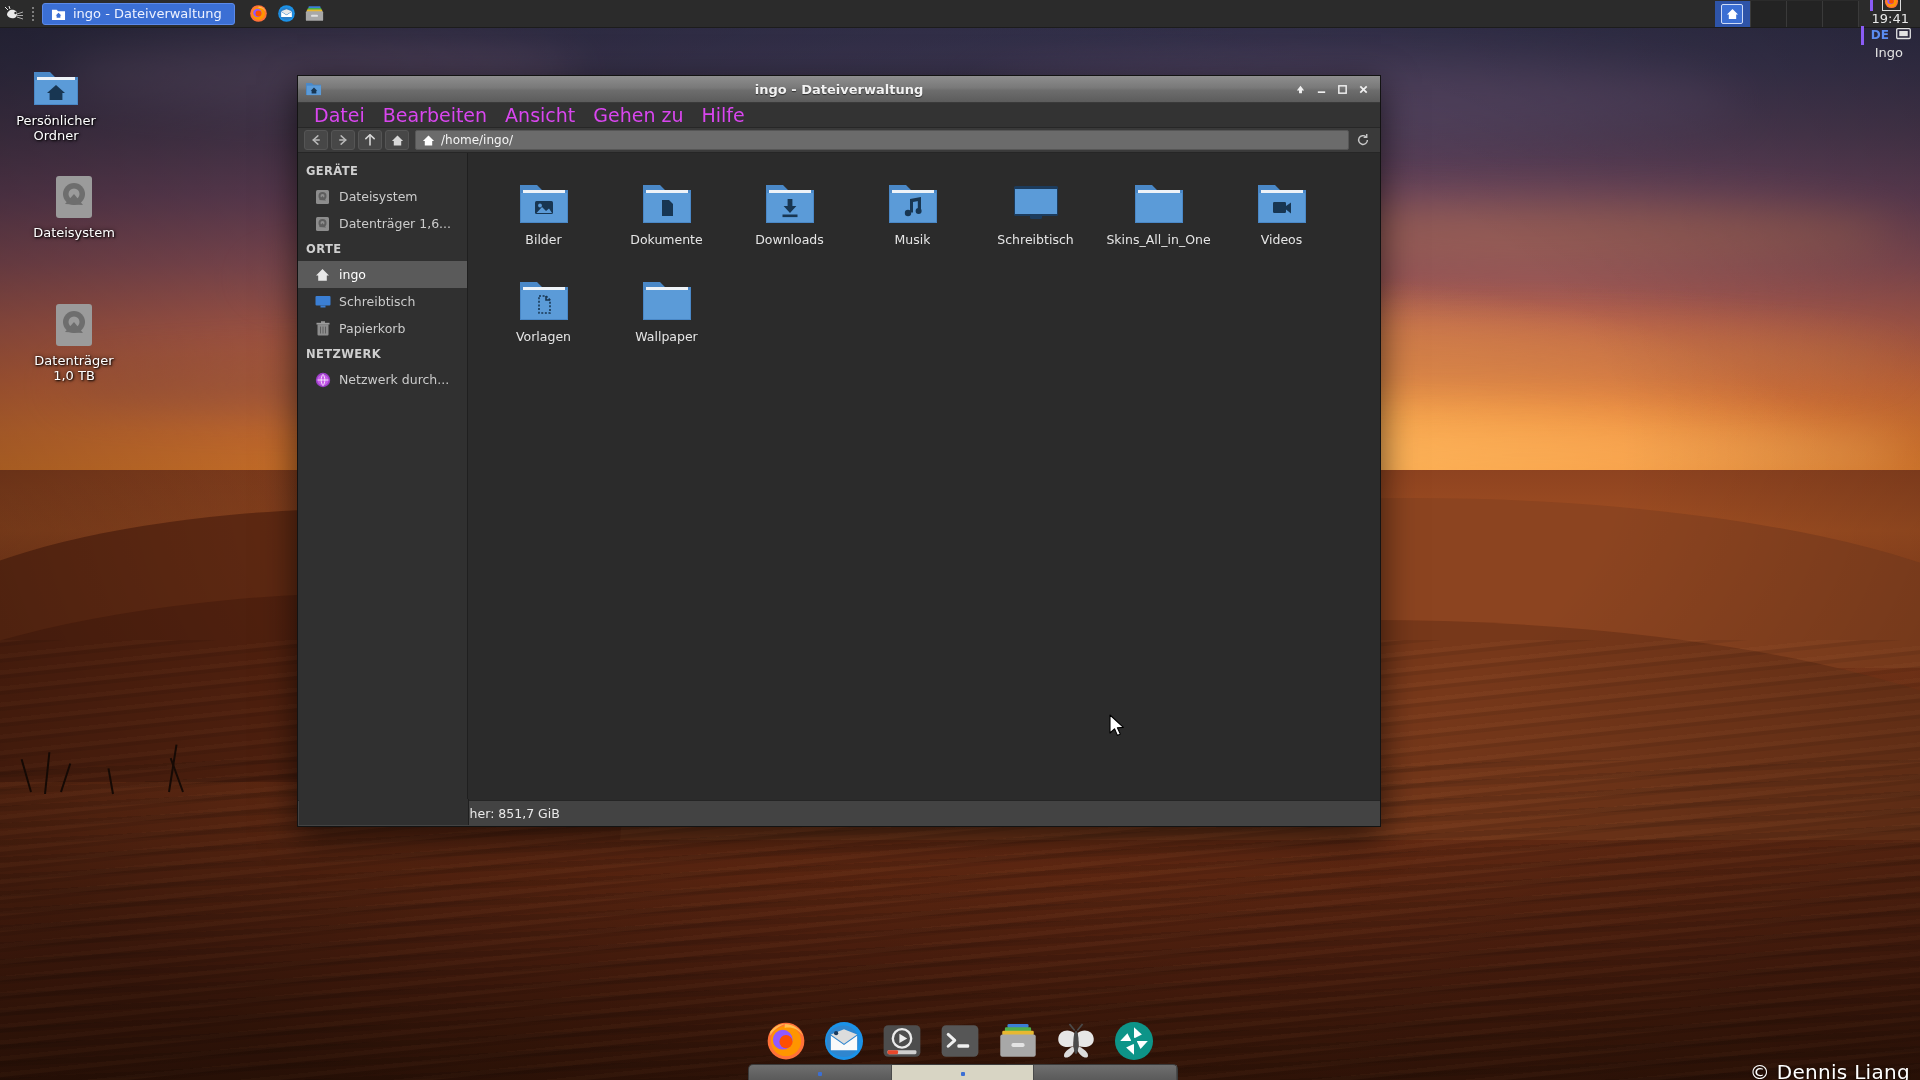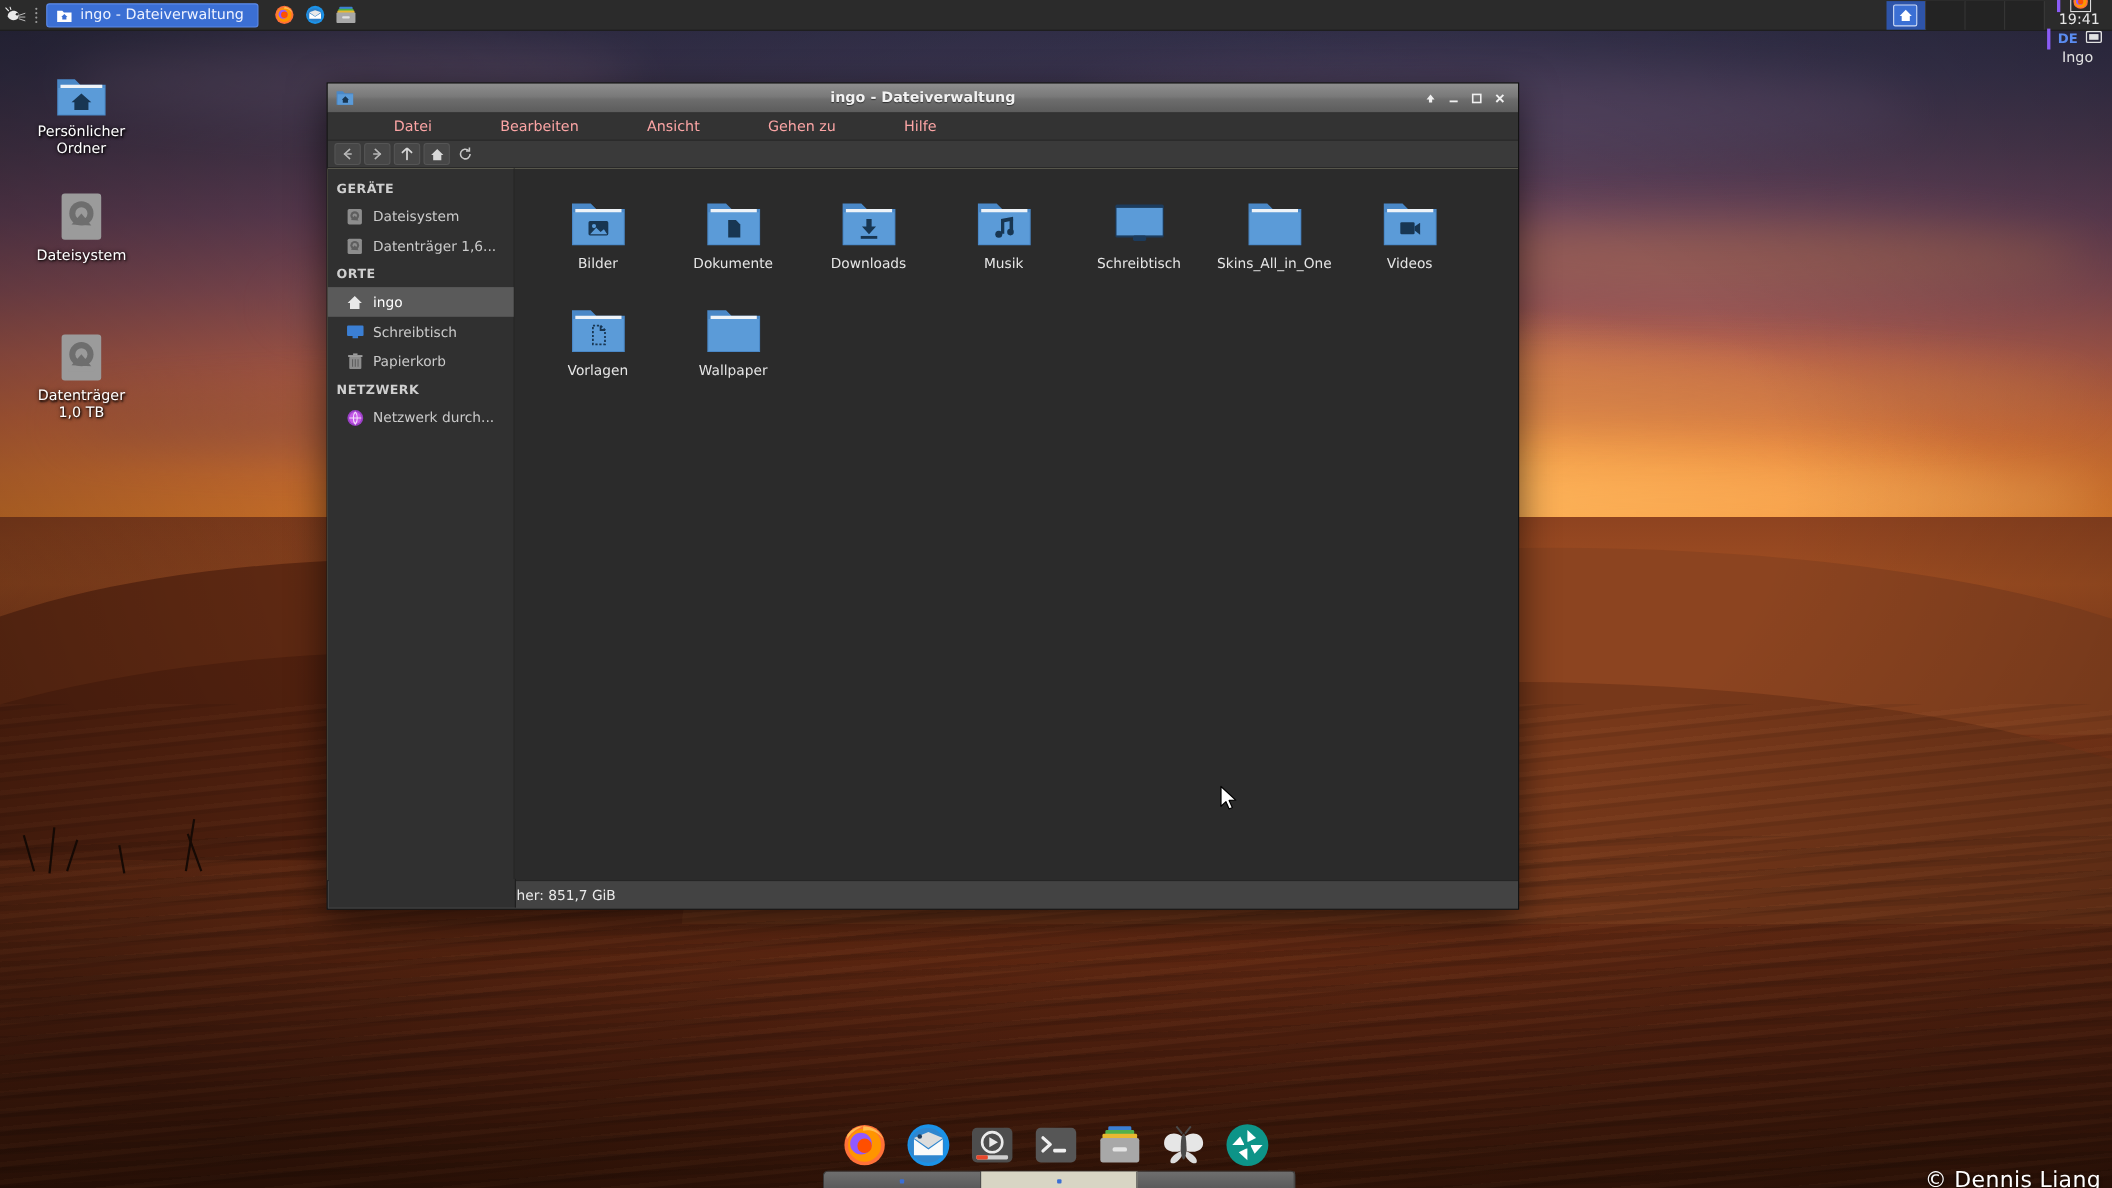--- a/index.html
+++ b/index.html
@@ -131,21 +131,21 @@
   }
   .tb-buttons { margin-left:auto; display:flex; align-items:center; gap:2px; padding-right:7px; z-index:2; }
   .tb-btn {
     width:19px; height:19px; display:flex; align-items:center; justify-content:center;
     color:#f0f0f0;
   }
   .menubar {
     height:25px; background:#333333; display:flex; align-items:center;
     padding-left:8px; gap:2px; border-bottom:1px solid #272727;
   }
-  .menu-item { font-size:13px; color:#fca5a5; padding:3px 8px; border-radius:2px;margin-left:44px; }
+  .menu-item { font-size:19px; color:#d946ef; padding:3px 8px; border-radius:2px; }
 
   .toolbar {
     height:25px; background:#3a3a3a; display:flex; align-items:center;
     gap:3px; padding:0 6px; border-bottom:1px solid #262626;
   }
   .tbtn {
     width:24px; height:20px; background:#474747; border:1px solid #555;
     border-radius:3px; display:flex; align-items:center; justify-content:center;
     color:#b9b9b9;
   }
@@ -335,21 +335,21 @@
         <svg width="15" height="13" viewBox="0 0 16 14">
           <rect x="0.7" y="0.7" width="14.6" height="10.6" rx="1.2" fill="none" stroke="#e2e2e2" stroke-width="1.4"></rect>
           <rect x="3.4" y="3.2" width="9.2" height="5.6" fill="#e2e2e2"></rect>
         </svg>
       </span>
     </div>
     <div class="username">Ingo</div>
   </div>
 </div>
 
-<div class="desk-icon" style="left:20px; top:56px;">
+<div class="desk-icon" style="left:2px; top:56px;">
   <div class="ico">
     <svg width="48" height="44" viewBox="0 0 48 44">
       <path d="M2 8 h16 l5 5 H46 V41 H2 Z" fill="#4a88c7"></path>
       <path d="M5 13 h38 v4 H5 Z" fill="#eef3f8"></path>
       <path d="M3 16 h42 v24 H3 Z" fill="#5b9bd8"></path>
       <path d="M24 21 L33 29 h-2.6 v7 h-12.8 v-7 H15 Z" fill="#183652"></path>
     </svg>
   </div>
   <div class="lbl">
     <span>Persönlicher</span><br><span>Ordner</span>
@@ -443,20 +443,26 @@
     <div class="tbtn">
       <svg width="12" height="12" viewBox="0 0 13 13">
           <path d="M2 5 L6.5 0.8 L11 5" fill="none" stroke="#d8d8d8" stroke-width="1.7" stroke-linecap="round" stroke-linejoin="round"></path>
           <path d="M6.5 1.5 V12" stroke="#d8d8d8" stroke-width="1.7" stroke-linecap="round"></path>
         </svg>
     </div>
     <div class="tbtn">
       <svg width="13" height="13" viewBox="0 0 14 14">
           <path d="M7 1.5 L13 7.5 h-2 v5 H3 v-5 H1 Z" fill="#d8d8d8"></path>
         </svg>
+    </div>
+    <div class="pathbar">
+      <svg width="13" height="13" viewBox="0 0 14 14">
+          <path d="M7 1.5 L13 7.5 h-2 v5 H3 v-5 H1 Z" fill="#ffffff"></path>
+        </svg>
+      <span class="ptext">/home/ingo/</span>
     </div>
     <div class="reload">
       <svg width="14" height="14" viewBox="0 0 15 15">
         <path d="M12.2 7.5 a4.7 4.7 0 1 1 -1.5 -3.4" fill="none" stroke="#c9c9c9" stroke-width="1.5"></path>
         <path d="M11.5 1.2 L11.5 4.6 L8.2 4.6" fill="none" stroke="#c9c9c9" stroke-width="1.5"></path>
       </svg>
     </div>
   </div>
 
   <div class="fm-body">

